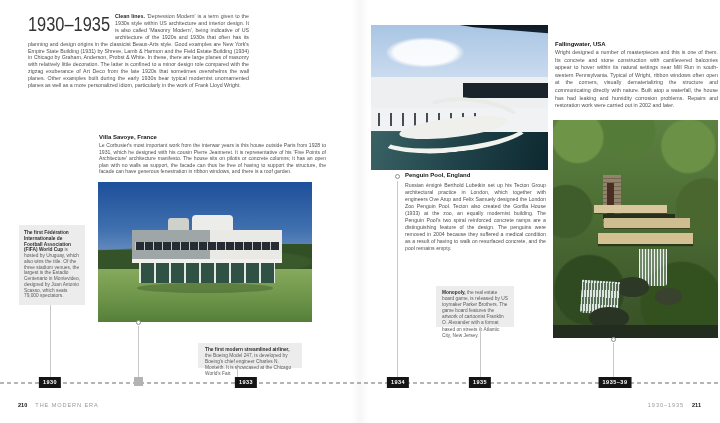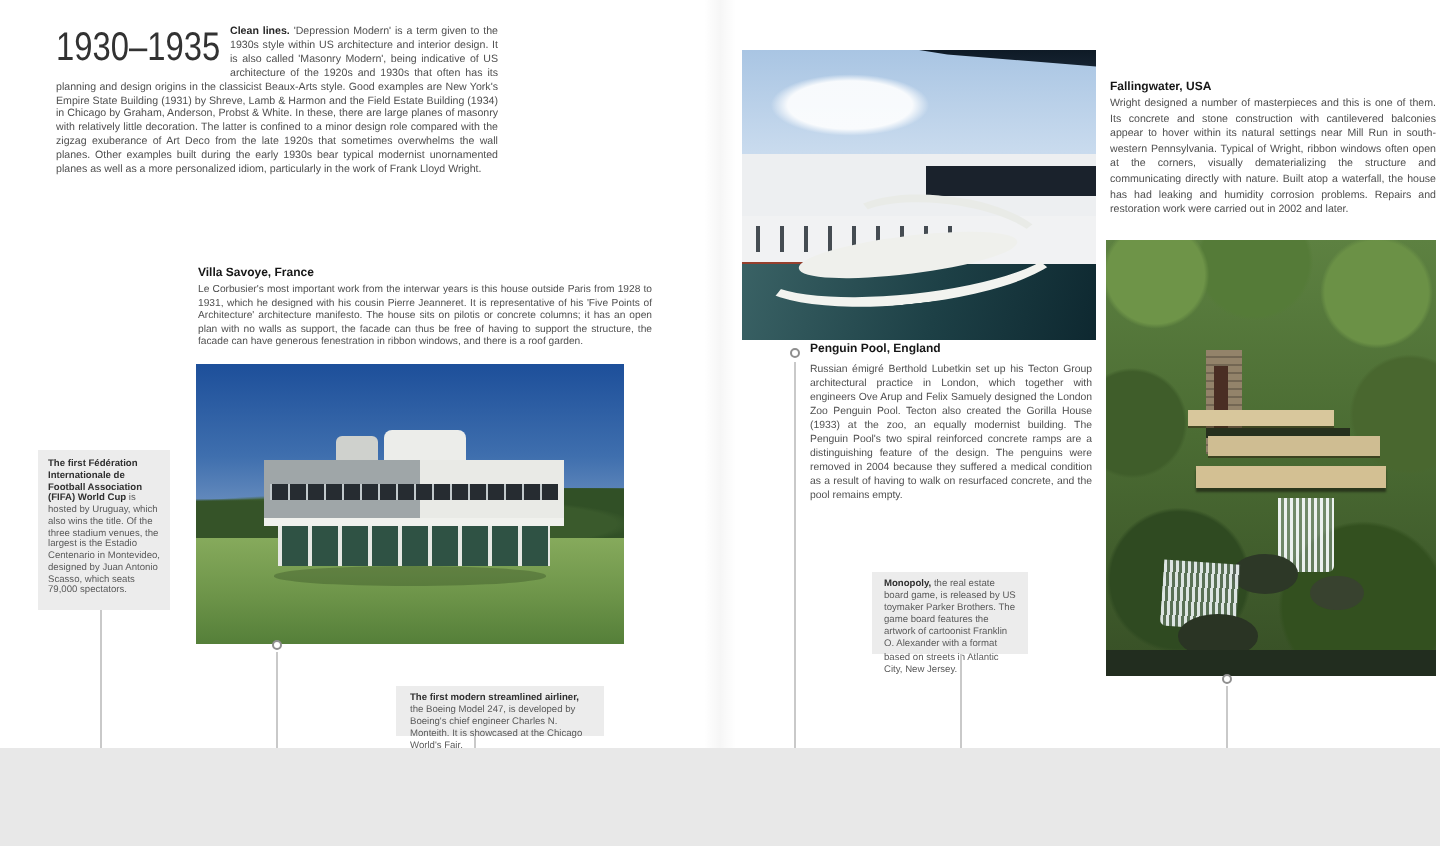--- a/index.html
+++ b/index.html
@@ -1,17 +1,17 @@
 <!DOCTYPE html>
 <html><head>
 <meta charset="utf-8">
 <style>
   html,body{margin:0;padding:0;background:#e8e8e8;}
   .spread{
-    position:relative;width:720px;height:374px;background:#ffffff;
+    position:relative;width:720px;height:423px;background:#ffffff;
     overflow:hidden;font-family:"Liberation Sans",sans-serif;color:#4f4f4f;
   }
   .abs{position:absolute;}
   
   h1.page-title{
     float:left;width:80px;height:21px;margin:0 7px 0 0;padding:0;
     font-size:20px;font-weight:500;color:#323232;letter-spacing:0;
   }
   h1.page-title .ti{display:inline-block;transform:scaleX(0.82);transform-origin:0 0;white-space:nowrap;}
   h2.sec-h{margin:0 0 2px 0;font-size:6px;font-weight:700;color:#161616;}

